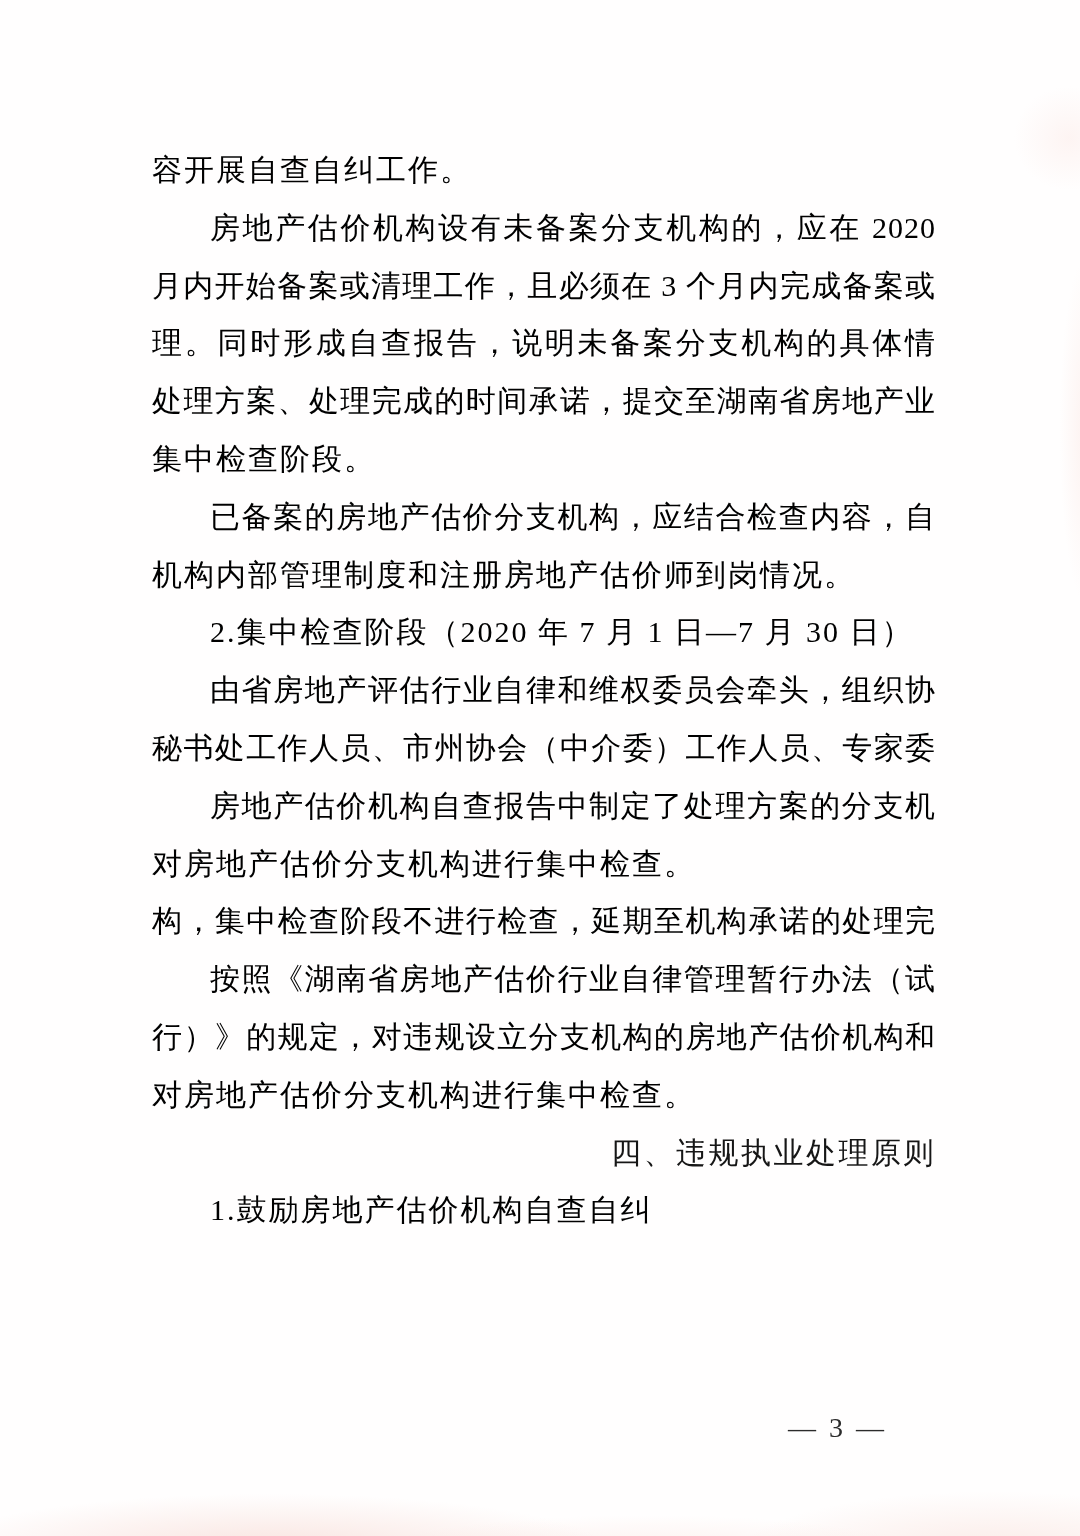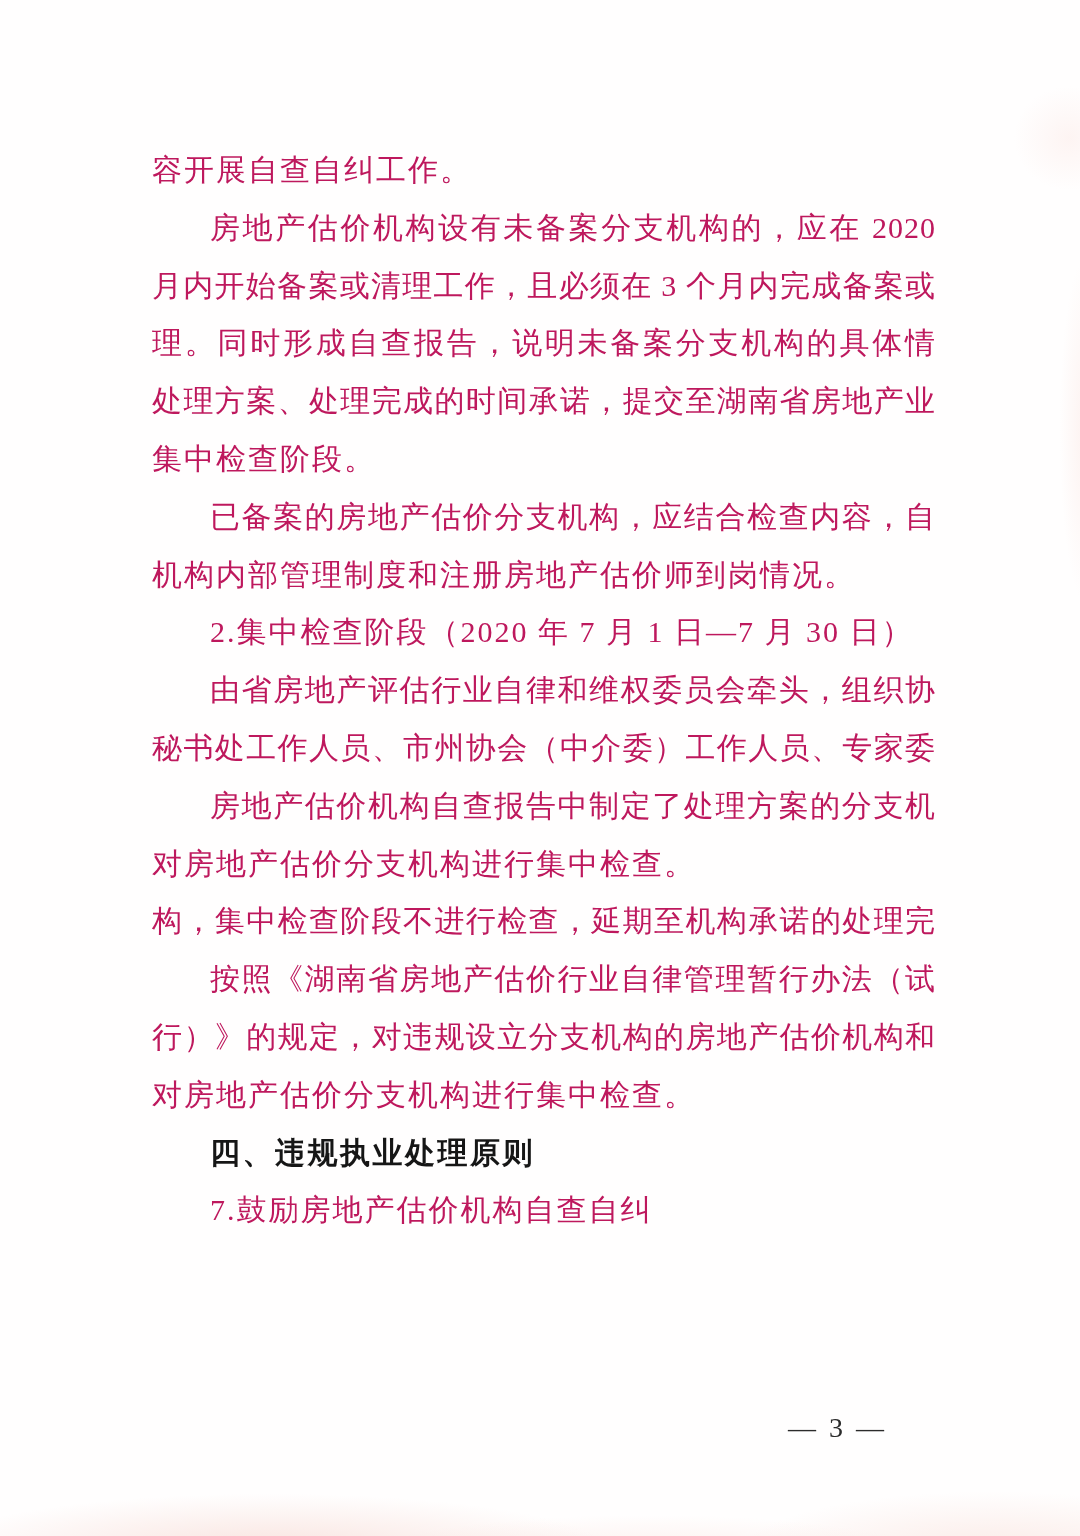--- a/index.html
+++ b/index.html
@@ -29,43 +29,44 @@
   .textblock {
     position: absolute;
     left: 152px;
     top: 141px;
     width: 784px;
   }
   .line {
     height: 57.8px;
     line-height: 57.8px;
     font-size: 30px;
-    color: #be185d;
+    color: #000000;
     letter-spacing: 2px;
     white-space: nowrap;
     overflow: hidden;
   }
   
   .line.j {
     white-space: normal;
     text-align: justify;
     text-align-last: justify;
     text-justify: inter-character;
     letter-spacing: 1px;
   }
   
   .line.ind {
     padding-left: 58px;
   }
   
   .line.hd {
     font-family: "Liberation Sans", "DejaVu Sans", sans-serif;
-    font-weight: 700;
+    font-weight: 400;
     color: #161616;
     letter-spacing: 2.5px;
+    text-align: right;
   }
   .pagenum-row {
     position: absolute;
     left: 152px;
     top: 1408px;
     width: 784px;
     text-align: right;
     padding-right: 0;
   }
   .pagenum {
@@ -94,18 +95,18 @@
   <div class="line ind">2.集中检查阶段（2020 年 7 月 1 日—7 月 30 日）</div>
   <div class="line ind j">由省房地产评估行业自律和维权委员会牵头，组织协会</div>
   <div class="line j">秘书处工作人员、市州协会（中介委）工作人员、专家委员</div>
   <div class="line ind j">房地产估价机构自查报告中制定了处理方案的分支机</div>
   <div class="line">对房地产估价分支机构进行集中检查。</div>
   <div class="line j">构，集中检查阶段不进行检查，延期至机构承诺的处理完成</div>
   <div class="line ind j">按照《湖南省房地产估价行业自律管理暂行办法（试</div>
   <div class="line j">行）》的规定，对违规设立分支机构的房地产估价机构和存</div>
   <div class="line">对房地产估价分支机构进行集中检查。</div>
   <div class="line ind hd">四、违规执业处理原则</div>
-  <div class="line ind">7.鼓励房地产估价机构自查自纠</div>
+  <div class="line ind">1.鼓励房地产估价机构自查自纠</div>
 </div>
 
 <div class="pagenum-row">
   <span class="pagenum">— 3 —</span>
 </div>
 
 </body></html>

